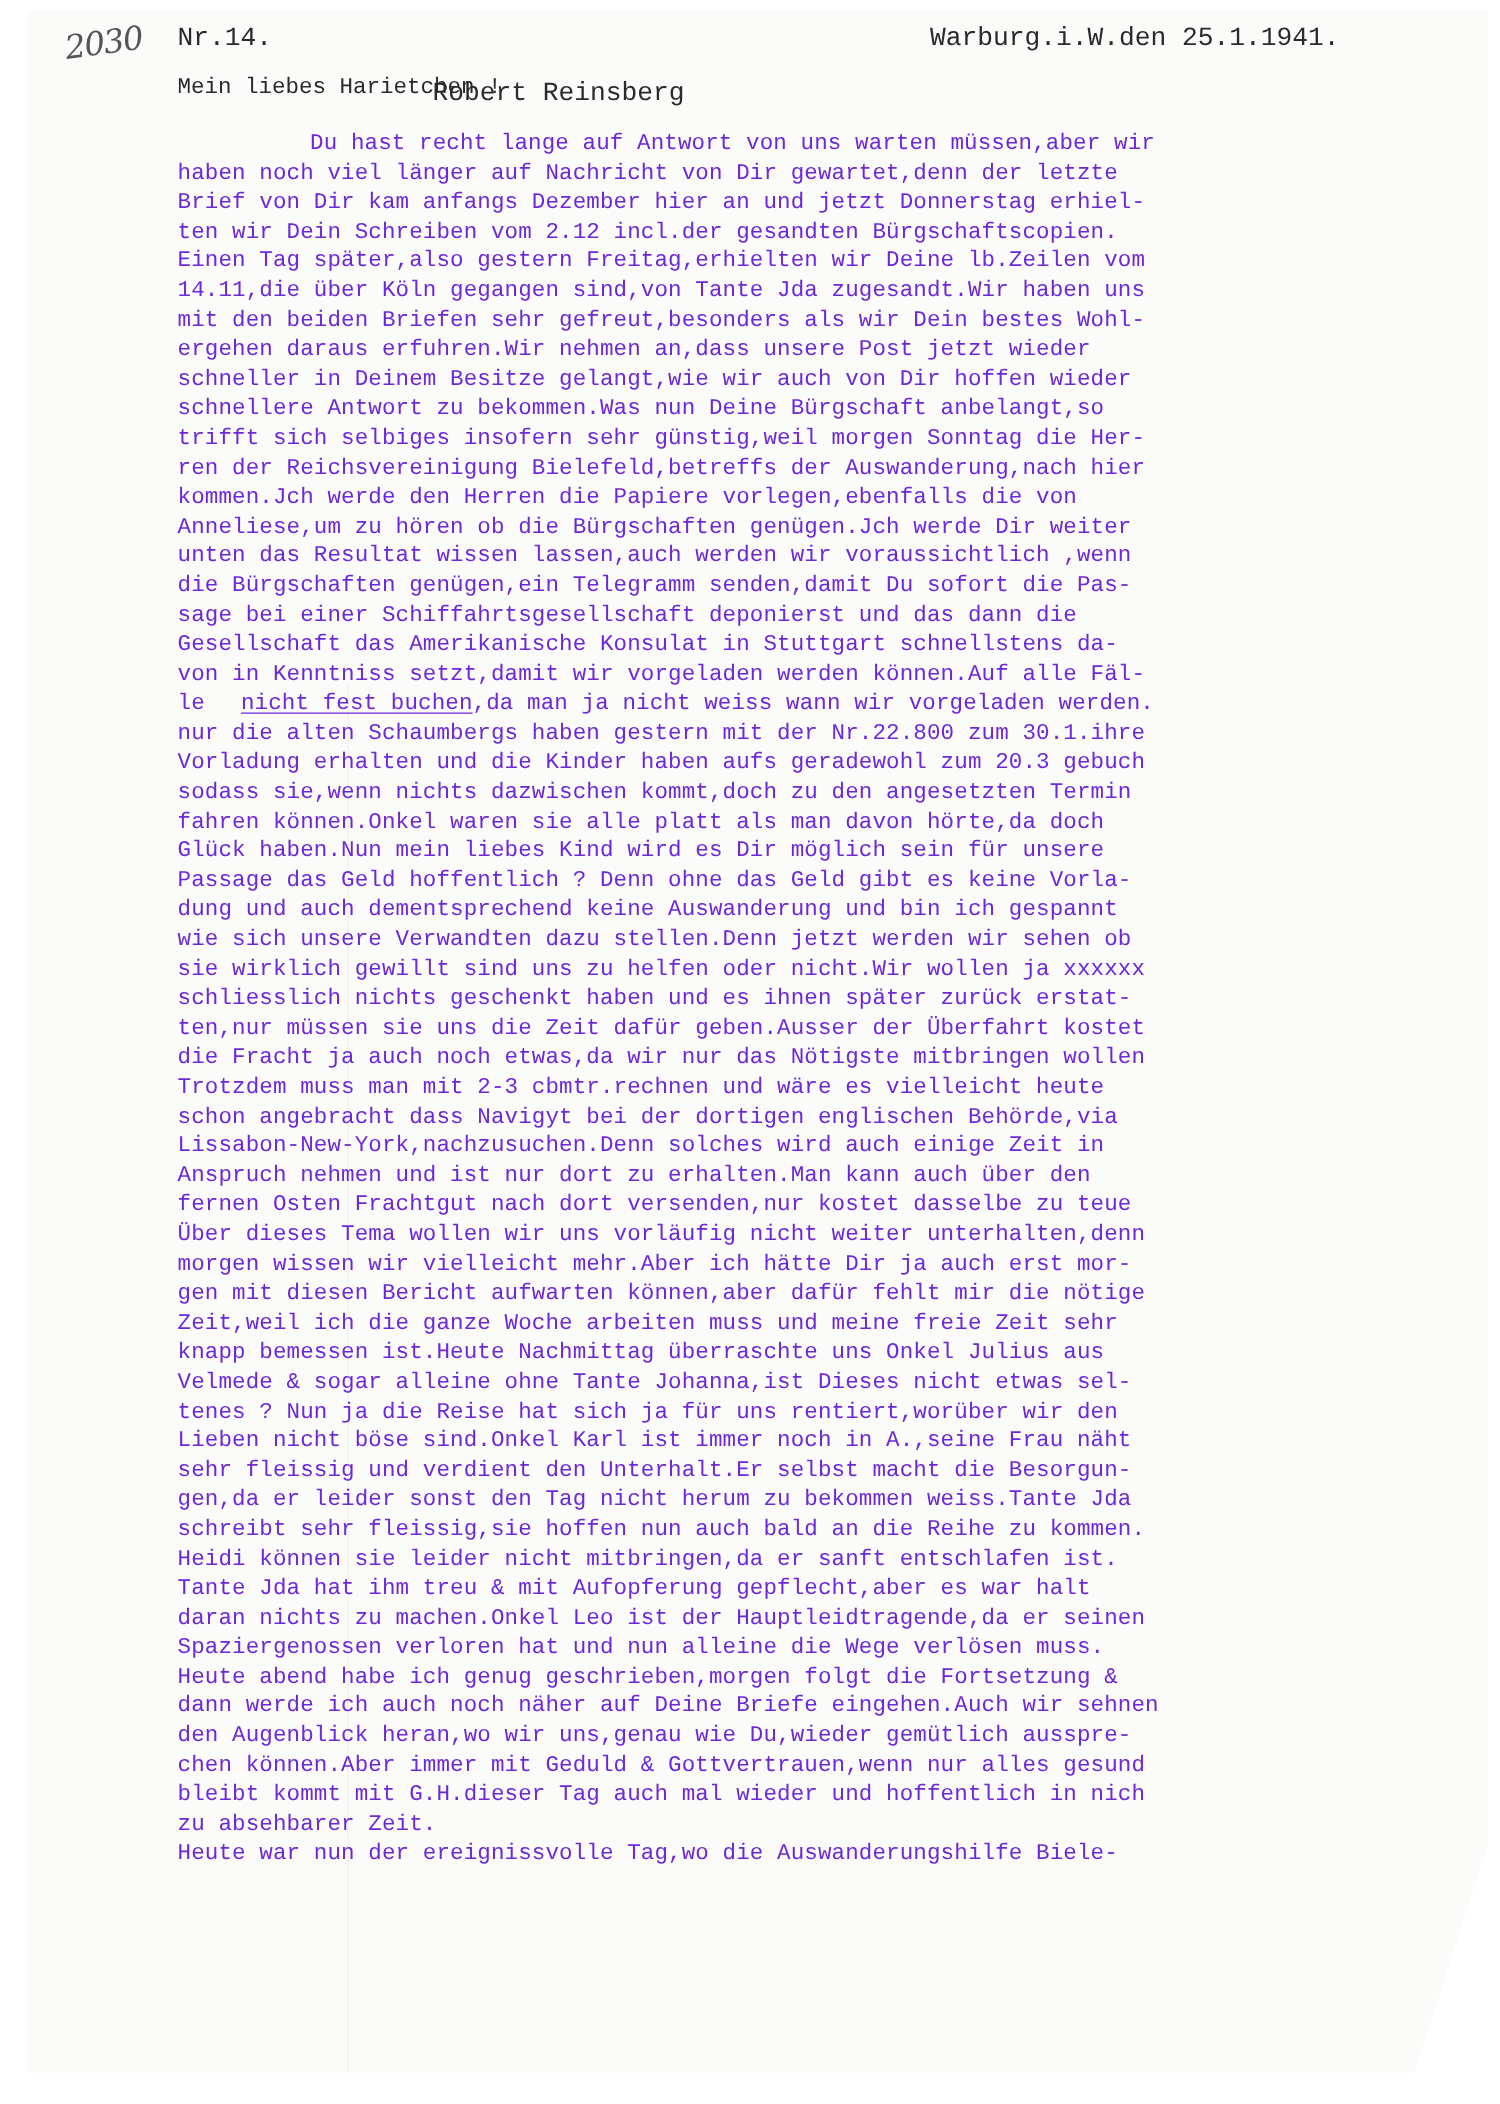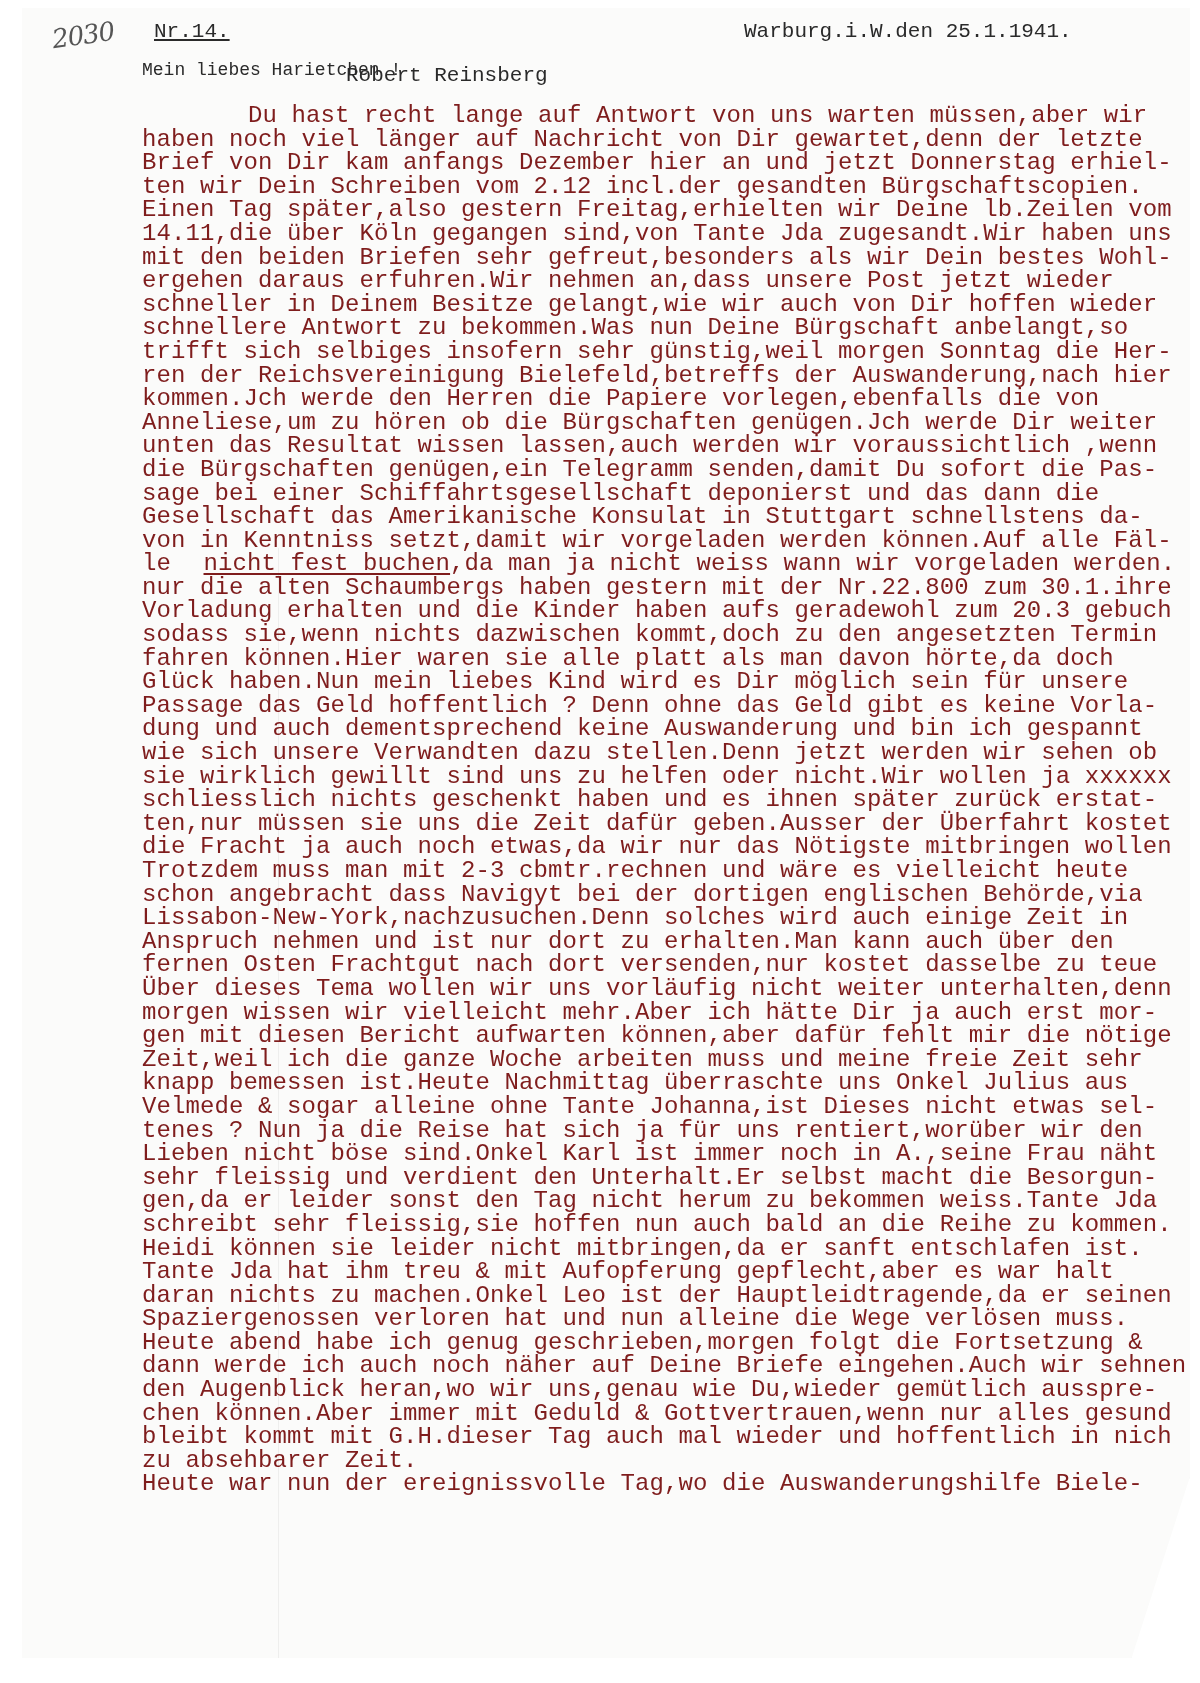--- a/index.html
+++ b/index.html
@@ -31,33 +31,33 @@
     color: #555;
     transform: rotate(-8deg);
     letter-spacing: -1px;
   }
   .header {
     position: absolute; left: 142px; top: 20px;
     width: 1000px; height: 30px;
     font-size: 21px; color: #2a2a2a;
   }
   .header span { position: absolute; top: 0; white-space: pre; }
-  .h-nr { left: 12px; text-decoration: underline; }
+  .h-nr { left: 0; }
   .h-name { left: 204px; margin-top: 44px; }
   .h-date { left: 602px; }
   .salutation {
     position: absolute; left: 142px; top: 60px;
     font-size: 18px; color: #2a2a2a; white-space: pre;
   }
   .body-text {
     position: absolute; left: 142px; top: 104px;
     width: 1050px;
-    font-size: 24px;
+    font-size: 18px;
     line-height: 23.6px;
-    color: #7f1d1d;
+    color: #6d28d9;
     letter-spacing: 0.1px;
   }
   .line { white-space: pre; height: 23.6px; overflow: visible; }
   .line.indent { padding-left: 106px; }
   .u { text-decoration: underline; text-underline-offset: 3px; margin-left: 18px; }
 </style>
 </head>
 <body>
 
 <div class="page">
@@ -91,21 +91,21 @@
     <div class="line">Anneliese,um zu hören ob die Bürgschaften genügen.Jch werde Dir weiter</div>
     <div class="line">unten das Resultat wissen lassen,auch werden wir voraussichtlich ,wenn</div>
     <div class="line">die Bürgschaften genügen,ein Telegramm senden,damit Du sofort die Pas-</div>
     <div class="line">sage bei einer Schiffahrtsgesellschaft deponierst und das dann die</div>
     <div class="line">Gesellschaft das Amerikanische Konsulat in Stuttgart schnellstens da-</div>
     <div class="line">von in Kenntniss setzt,damit wir vorgeladen werden können.Auf alle Fäl-</div>
     <div class="line">le <span class="u">nicht fest buchen</span>,da man ja nicht weiss wann wir vorgeladen werden.</div>
     <div class="line">nur die alten Schaumbergs haben gestern mit der Nr.22.800 zum 30.1.ihre</div>
     <div class="line">Vorladung erhalten und die Kinder haben aufs geradewohl zum 20.3 gebuch</div>
     <div class="line">sodass sie,wenn nichts dazwischen kommt,doch zu den angesetzten Termin</div>
-    <div class="line">fahren können.Hier waren sie alle platt als man davon hörte,da doch</div>
+    <div class="line">fahren können.Onkel waren sie alle platt als man davon hörte,da doch</div>
     <div class="line">Glück haben.Nun mein liebes Kind wird es Dir möglich sein für unsere</div>
     <div class="line">Passage das Geld hoffentlich ? Denn ohne das Geld gibt es keine Vorla-</div>
     <div class="line">dung und auch dementsprechend keine Auswanderung und bin ich gespannt</div>
     <div class="line">wie sich unsere Verwandten dazu stellen.Denn jetzt werden wir sehen ob</div>
     <div class="line">sie wirklich gewillt sind uns zu helfen oder nicht.Wir wollen ja xxxxxx</div>
     <div class="line">schliesslich nichts geschenkt haben und es ihnen später zurück erstat-</div>
     <div class="line">ten,nur müssen sie uns die Zeit dafür geben.Ausser der Überfahrt kostet</div>
     <div class="line">die Fracht ja auch noch etwas,da wir nur das Nötigste mitbringen wollen</div>
     <div class="line">Trotzdem muss man mit 2-3 cbmtr.rechnen und wäre es vielleicht heute</div>
     <div class="line">schon angebracht dass Navigyt bei der dortigen englischen Behörde,via</div>

